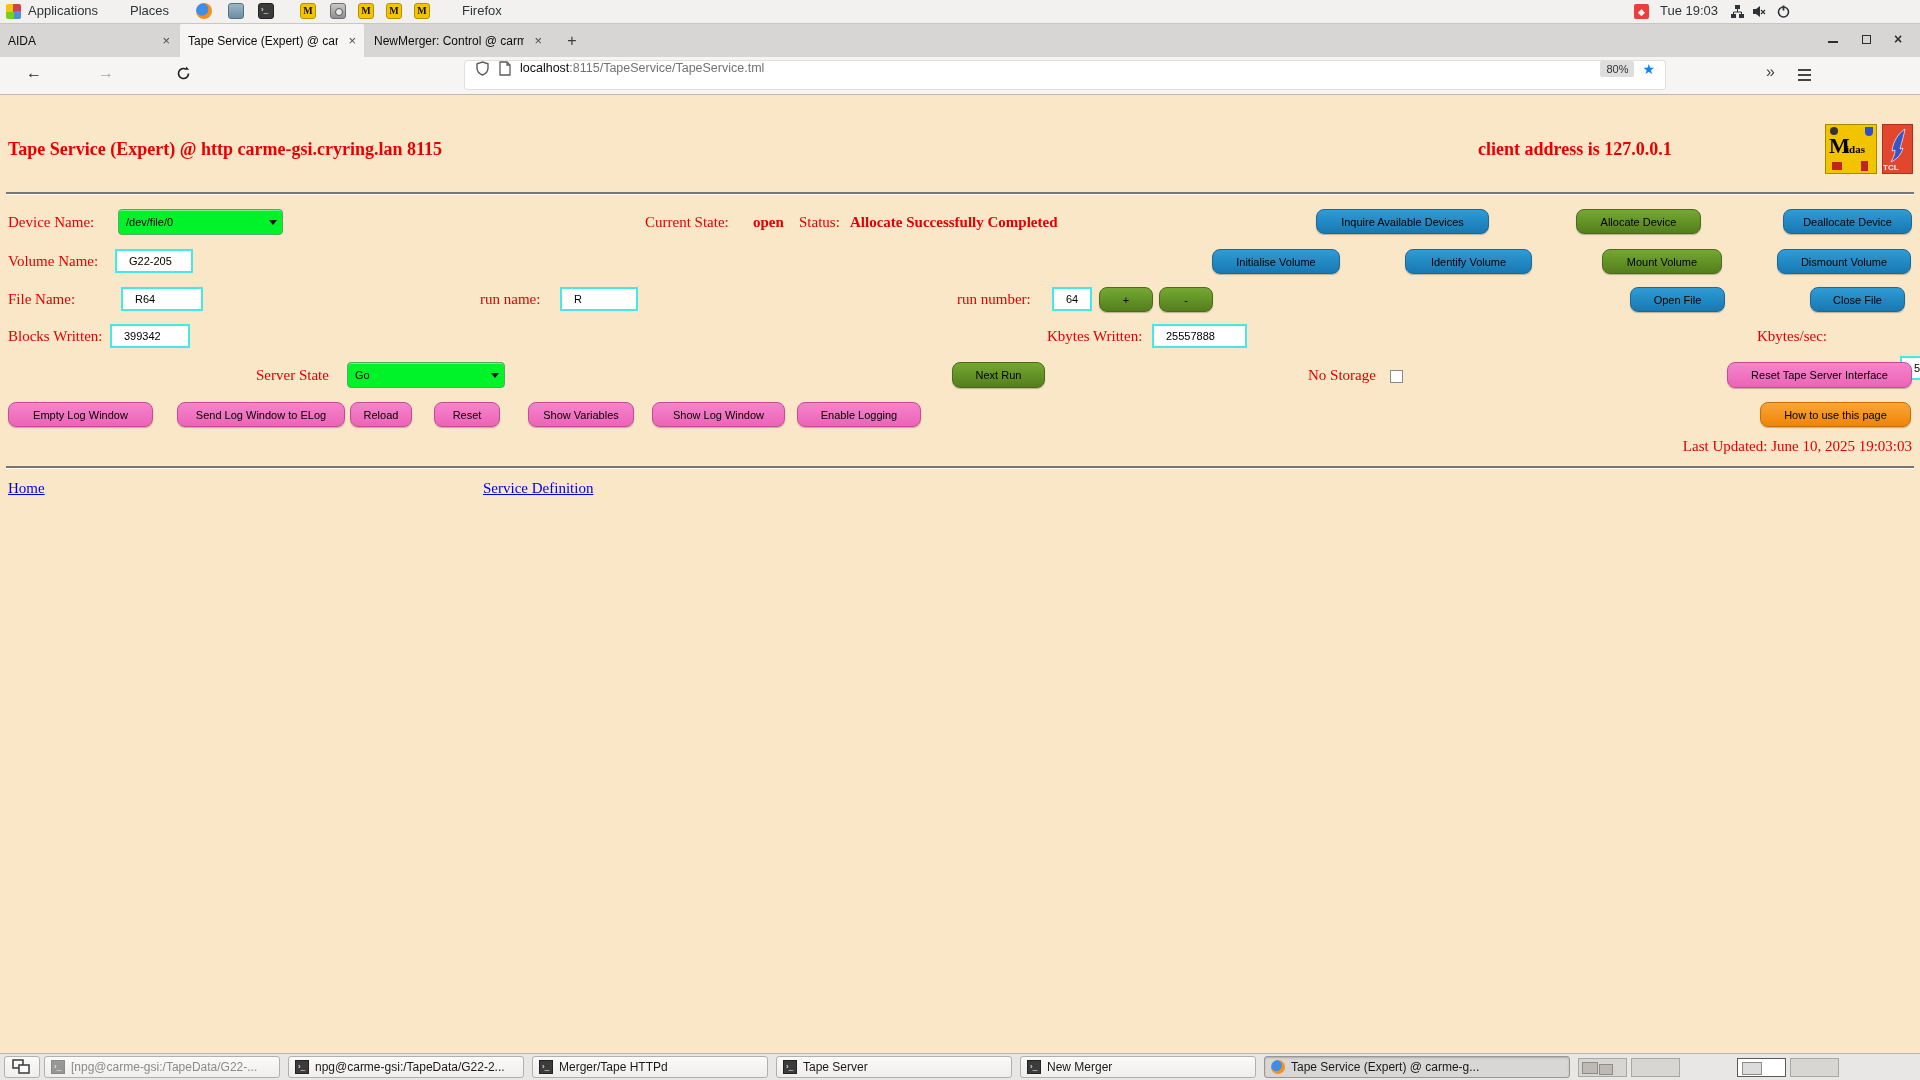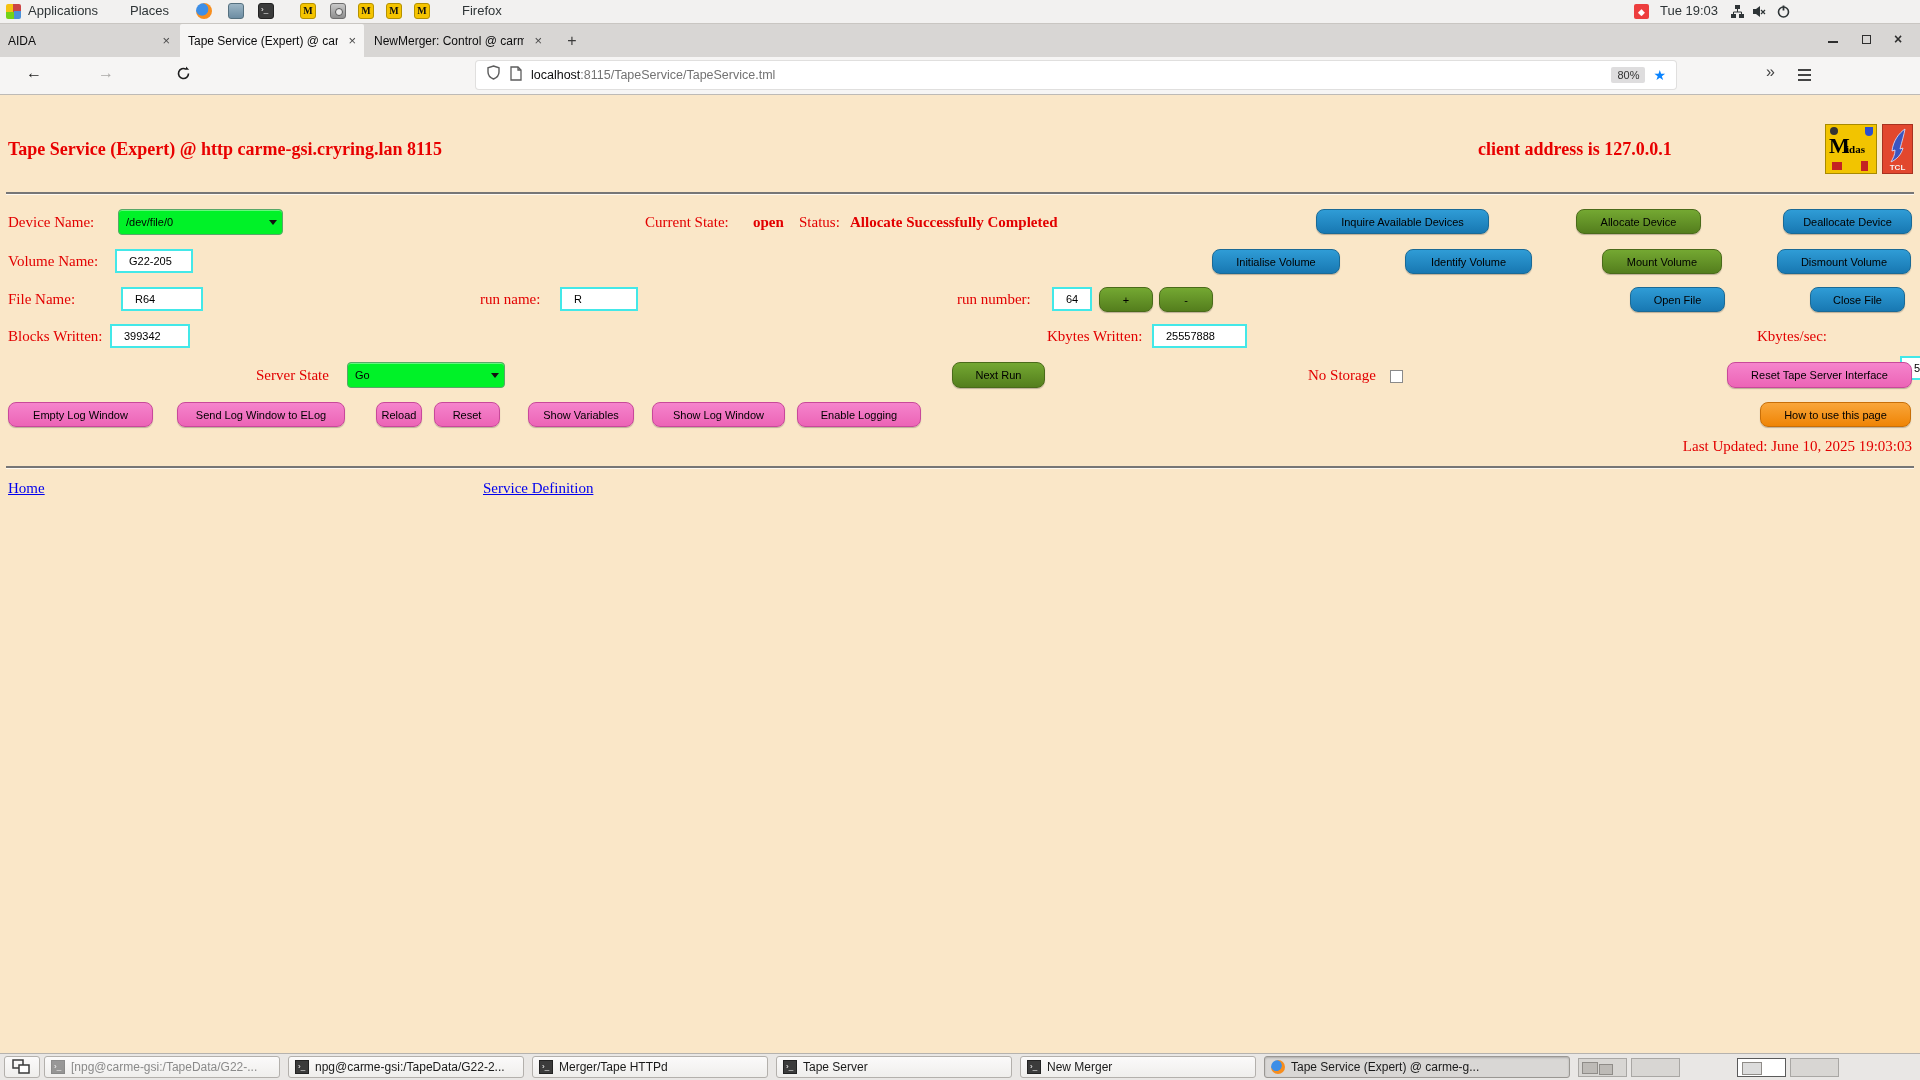--- a/index.html
+++ b/index.html
@@ -29,21 +29,21 @@
   .tab-close::before{content:"×"}
   .newtab{position:absolute;top:7px;width:20px;height:20px;color:#3a3a3a;font-size:16px;line-height:19px;text-align:center}
   .newtab::before{content:"+"}
   .winctl{position:absolute;top:9px;width:14px;height:14px}
   .minbar{border-bottom:2px solid #2e2e2e;height:8px;width:10px}
   .maxbox{width:7px;height:7px;border:1.5px solid #2e2e2e;margin-top:2px}
   .closex{color:#2e2e2e;font-size:14px;line-height:13px}
   .closex::before{content:"×";font-weight:bold}
   #navbar{position:absolute;left:0;top:57px;width:1920px;height:37px;background:#F6F5F4;border-bottom:1px solid #BDBAB6;z-index:40}
   .nav-ico{position:absolute;top:7px;font-size:16px;color:#1c1c1c}
-  .urlbar{position:absolute;left:476px;top:4px;width:1200px;height:28px;background:#fff;border-radius:3px;box-shadow:0 0 0 1px #E0DFDE;display:flex;align-items:center}
+  .urlbar{position:absolute;left:465px;top:4px;width:1200px;height:28px;background:#fff;border-radius:3px;box-shadow:0 0 0 1px #E0DFDE;display:flex;align-items:flex-start}
   .url-txt{font-size:12.5px;color:#737373;white-space:nowrap}
   .url-host{color:#0c0c0d}
   .zoom-pill{background:#DEDDDE;border-radius:2px;font-size:11px;color:#333;padding:2px 6px;margin-left:auto}
   .star{color:#0a84ff;font-size:14px;margin:0 10px 0 8px}
   .burger{position:absolute;top:12px;width:13px}
   .burger div{height:2px;background:#444;margin-bottom:3px}
   
   #page{position:absolute;left:0;top:95px;width:1920px;height:958px;background:#FAE7C8}
   .ptitle{position:absolute;font-family:"Liberation Serif",serif;font-weight:bold;font-size:18px;color:#E80000}
   .rlabel{position:absolute;font-family:"Liberation Serif",serif;font-size:15px;color:#E20000;white-space:nowrap}
@@ -62,21 +62,21 @@
   
   .midas-logo{position:absolute;left:1825px;top:29px;width:52px;height:50px;background:#F2C400;border:1px solid #a88a00;box-sizing:border-box;overflow:hidden}
   .midas-logo .big{font-family:"Liberation Serif",serif;font-weight:bold;color:#000;font-size:22px;position:absolute;left:3px;top:8px}
   .midas-logo .small{font-family:"Liberation Serif",serif;font-weight:bold;color:#000;font-size:11px;position:absolute;left:20px;top:18px}
   .midas-logo .shield{position:absolute;right:3px;top:2px;width:8px;height:9px;background:#2b4fd0;border-radius:0 0 4px 4px}
   .midas-logo .dot{position:absolute;left:4px;top:2px;width:8px;height:8px;background:#333;border-radius:50%}
   .midas-logo .redbit{position:absolute;left:6px;bottom:3px;width:10px;height:8px;background:#c42222}
   .midas-logo .redbit2{position:absolute;right:8px;bottom:2px;width:7px;height:10px;background:#c42222}
   .tcl-logo{position:absolute;left:1882px;top:29px;width:31px;height:50px;background:#E2472E;border:1px solid #a83220;box-sizing:border-box;overflow:hidden}
   .tcl-logo svg{position:absolute;left:2px;top:2px}
-  .tcl-logo .tcl-txt{position:absolute;bottom:1px;left:0;width:100%;text-align:center;font-size:8px;color:#f4f4f4;font-weight:bold}
+  .tcl-logo .tcl-txt{position:absolute;bottom:1px;left:0;width:100%;text-align:left;font-size:8px;color:#f4f4f4;font-weight:bold}
   
   #taskbar{position:absolute;left:0;top:1053px;width:1920px;height:27px;background:#E9E7E5;border-top:1px solid #B5B2AE;z-index:50}
   .task{position:absolute;top:2px;height:22px;background:linear-gradient(#FBFAFA,#EFEEec);border:1px solid #B3B0AC;border-radius:3px;box-sizing:border-box;display:flex;align-items:center;padding:0 6px;font-size:12px;color:#1a1a1a;overflow:hidden;white-space:nowrap}
   .task.activewin{background:#D9D7D5;border-color:#9a9793;box-shadow:inset 0 1px 2px rgba(0,0,0,.2)}
   .task .t-ico{width:14px;height:14px;margin-right:6px;flex:none;position:relative}
   .task .grey{color:#8a8a8a}
   .pager-cell{position:absolute;top:4px;width:49px;height:19px;background:#D8D6D3;border:1px solid #A9A7A4;box-sizing:border-box}
   .pager-cell.activews{background:#FFFFFF;border:1px solid #5a5a5a}
   .mini-win{position:absolute;background:#BDBAB6;border:1px solid #8f8c88}
   .sd-ico{position:absolute;top:2px;left:4px;width:36px;height:22px;background:linear-gradient(#FBFAFA,#EFEEec);border:1px solid #B3B0AC;border-radius:3px;box-sizing:border-box}
@@ -242,21 +242,21 @@
     <span>Go</span>
     <span class="chev"></span>
   </div>
   <div class="pbtn green" style="left:952px;top:267px;width:93px;height:26px">Next Run</div>
   <span class="rlabel" style="left:1308px;top:272px">No Storage</span>
   <span class="chk" style="left:1390px;top:275px"></span>
   <div class="pbtn pink" style="left:1727px;top:267px;width:185px;height:26px">Reset Tape Server Interface</div>
 
   <div class="pbtn pink" style="left:8px;top:307px;width:145px">Empty Log Window</div>
   <div class="pbtn pink" style="left:177px;top:307px;width:168px">Send Log Window to ELog</div>
-  <div class="pbtn pink" style="left:376px;top:307px;width:46px">Reload</div>
+  <div class="pbtn pink" style="left:350px;top:307px;width:62px">Reload</div>
   <div class="pbtn pink" style="left:434px;top:307px;width:66px">Reset</div>
   <div class="pbtn pink" style="left:528px;top:307px;width:106px">Show Variables</div>
   <div class="pbtn pink" style="left:652px;top:307px;width:133px">Show Log Window</div>
   <div class="pbtn pink" style="left:797px;top:307px;width:124px">Enable Logging</div>
   <div class="pbtn orange" style="left:1760px;top:307px;width:151px">How to use this page</div>
 
   <div class="lastupd" style="top:343px">Last Updated: June 10, 2025 19:03:03</div>
 
   <div class="hr" style="top:371px"></div>
 

